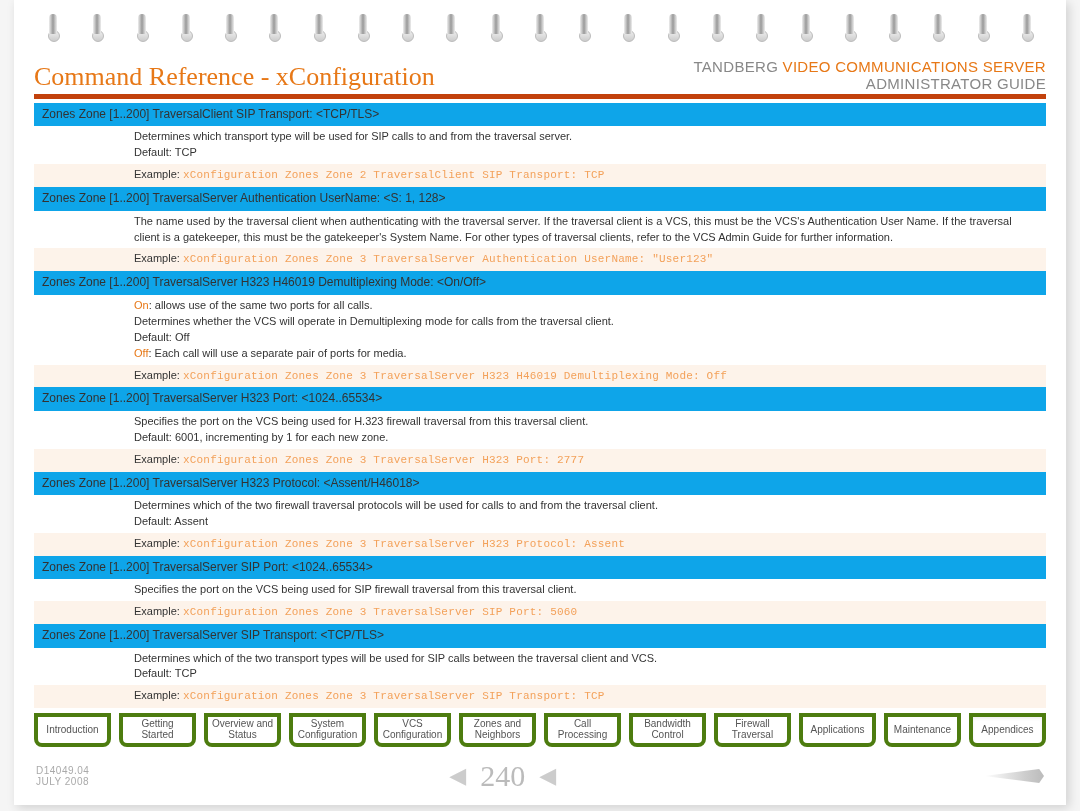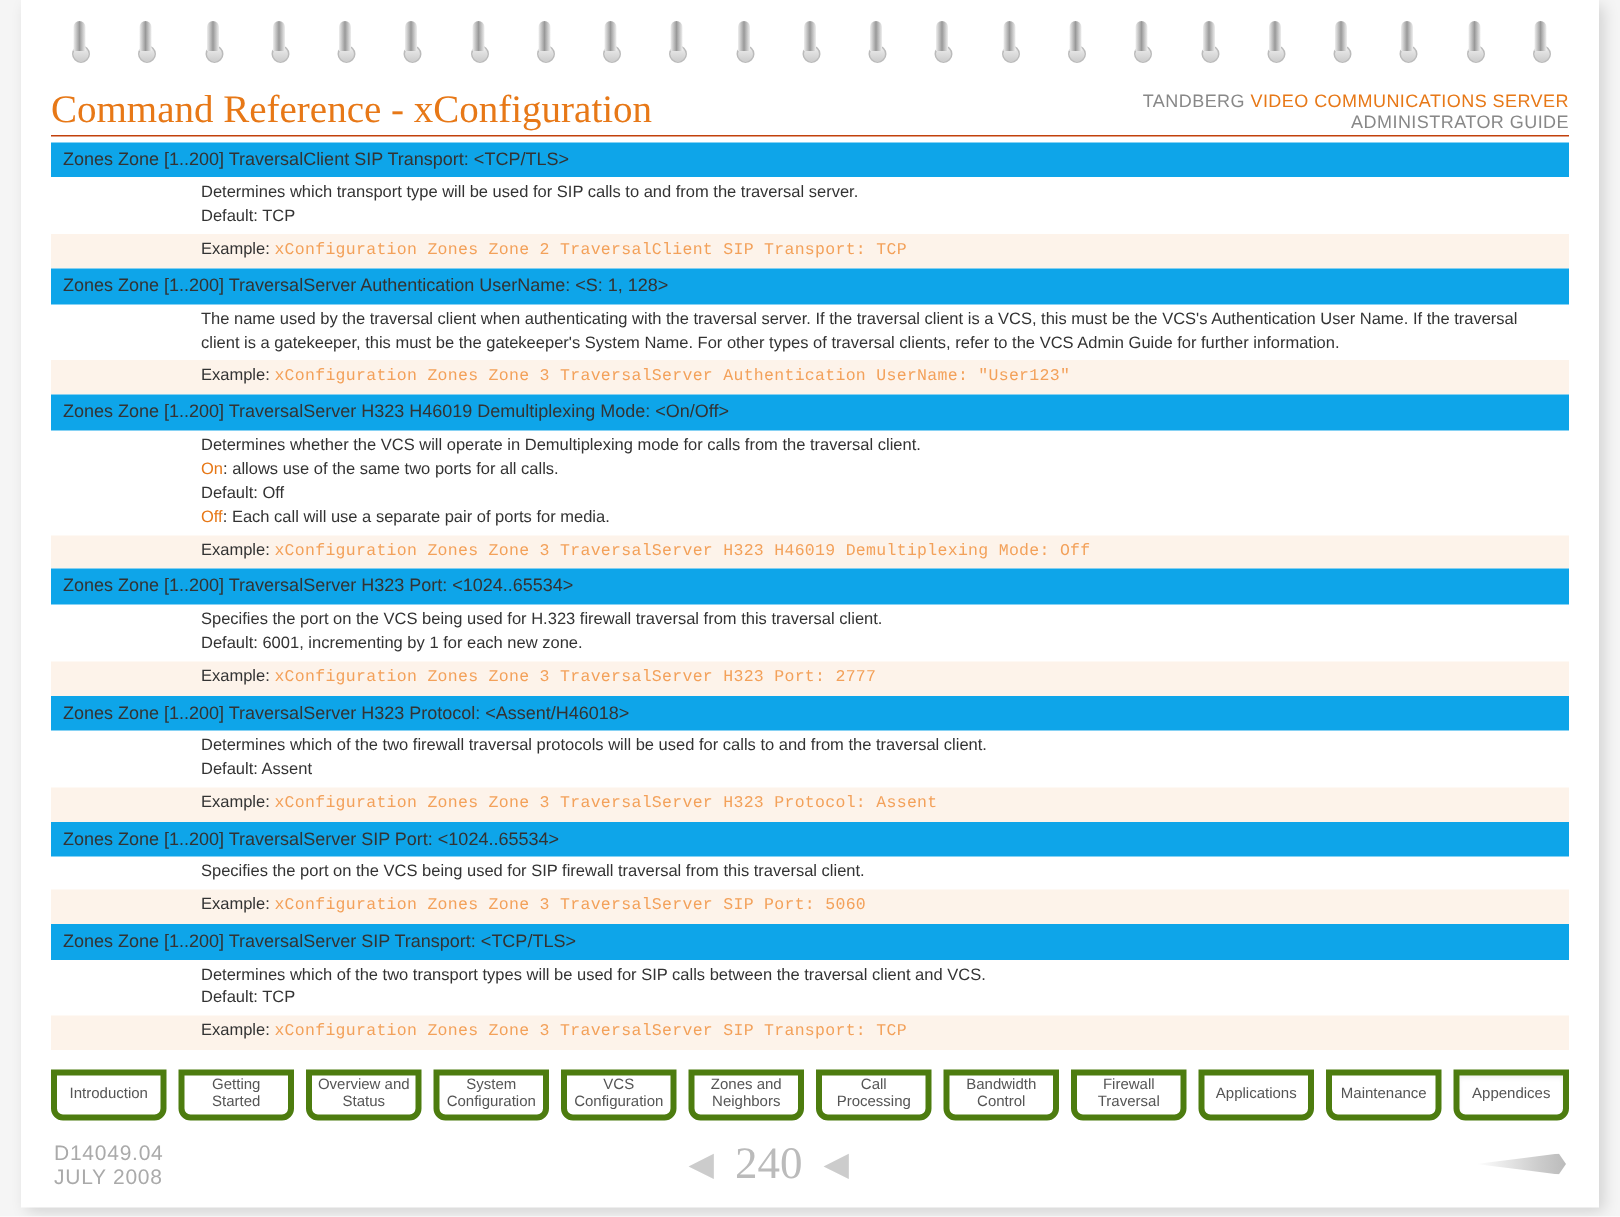--- a/index.html
+++ b/index.html
@@ -60,32 +60,32 @@
     left: 16px;
     right: 16px;
     top: 58px;
     bottom: 95px;
     padding: 0 4px;
   }
   .header-row {
     display: flex;
     justify-content: space-between;
     align-items: flex-end;
-    border-bottom: 1px solid #c2410c;
+    border-bottom: 5px solid #c2410c;
     padding-bottom: 2px;
   }
   .title {
     font-family: Georgia, 'Times New Roman', serif;
     font-size: 26px;
     color: #e77817;
     font-weight: normal;
   }
   .header-right {
     text-align: right;
-    font-size: 12px;
+    font-size: 15px;
     color: #888;
     letter-spacing: 0.3px;
   }
   .header-right .prod { color: #e77817; }
   .table {
     margin-top: 4px;
     font-size: 11px;
     color: #333;
     line-height: 1.45;
   }
@@ -141,21 +141,21 @@
     background: #fff;
     box-shadow: 0 2px 3px rgba(0,0,0,0.06) inset;
   }
   .footer-bottom {
     display: flex;
     justify-content: space-between;
     align-items: center;
     padding: 4px 6px 0 6px;
   }
   .doc-id {
-    font-size: 14px;
+    font-size: 10px;
     color: #aaa;
     letter-spacing: 0.5px;
   }
   .pager {
     display: flex;
     align-items: center;
     gap: 14px;
     color: #bbb;
     font-size: 30px;
     font-family: Georgia, 'Times New Roman', serif;
@@ -224,22 +224,22 @@
           <div>Default: TCP</div>
         </div>
         <div class="example-row"><span class="example-lbl">Example: </span><span class="example-code">xConfiguration Zones Zone 2 TraversalClient SIP Transport: TCP</span></div>
         <div class="cmd-hdr">Zones Zone [1..200] TraversalServer Authentication UserName: &lt;S: 1, 128&gt;</div>
         <div class="body-row">
           <div>The name used by the traversal client when authenticating with the traversal server. If the traversal client is a VCS, this must be the VCS's Authentication User Name. If the traversal client is a gatekeeper, this must be the gatekeeper's System Name. For other types of traversal clients, refer to the VCS Admin Guide for further information.</div>
         </div>
         <div class="example-row"><span class="example-lbl">Example: </span><span class="example-code">xConfiguration Zones Zone 3 TraversalServer Authentication UserName: "User123"</span></div>
         <div class="cmd-hdr">Zones Zone [1..200] TraversalServer H323 H46019 Demultiplexing Mode: &lt;On/Off&gt;</div>
         <div class="body-row">
+          <div><span class="on-off">On</span>: allows use of the same two ports for all calls.</div>
           <div>Determines whether the VCS will operate in Demultiplexing mode for calls from the traversal client.</div>
-          <div><span class="on-off">On</span>: allows use of the same two ports for all calls.</div>
           <div>Default: Off</div>
           <div><span class="on-off">Off</span>: Each call will use a separate pair of ports for media.</div>
         </div>
         <div class="example-row"><span class="example-lbl">Example: </span><span class="example-code">xConfiguration Zones Zone 3 TraversalServer H323 H46019 Demultiplexing Mode: Off</span></div>
         <div class="cmd-hdr">Zones Zone [1..200] TraversalServer H323 Port: &lt;1024..65534&gt;</div>
         <div class="body-row">
           <div>Specifies the port on the VCS being used for H.323 firewall traversal from this traversal client.</div>
           <div>Default: 6001, incrementing by 1 for each new zone.</div>
         </div>
         <div class="example-row"><span class="example-lbl">Example: </span><span class="example-code">xConfiguration Zones Zone 3 TraversalServer H323 Port: 2777</span></div>

